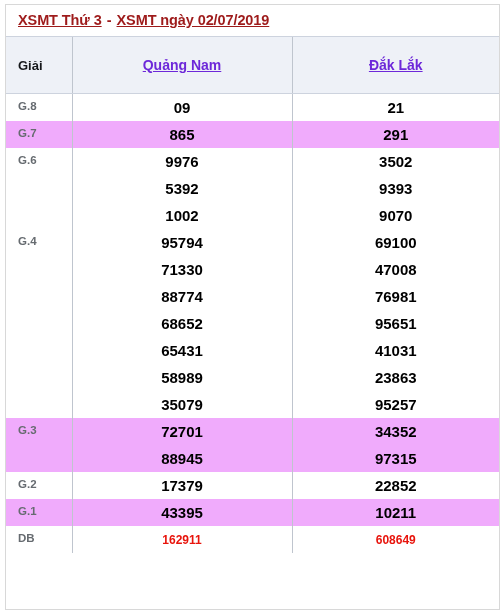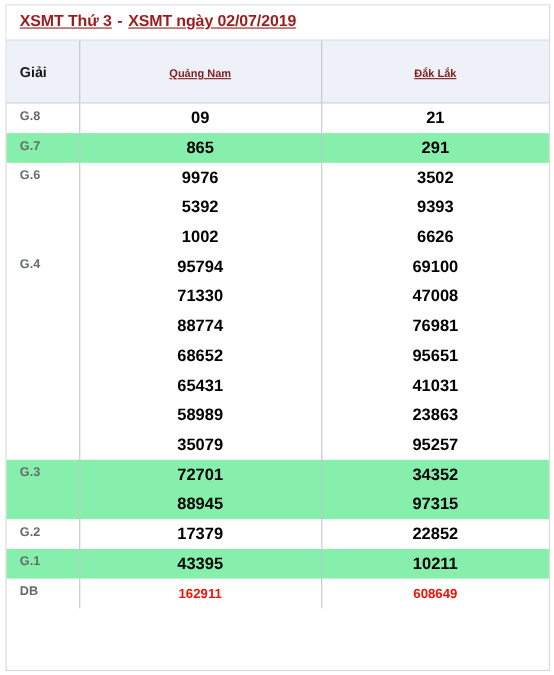--- a/index.html
+++ b/index.html
@@ -67,31 +67,31 @@
     vertical-align: middle;
   }
   thead th:last-child { border-right: none; }
   th.th-prize {
     color: #15171a;
     font-weight: bold;
     text-align: left;
     padding-left: 12px;
   }
   .prov-link {
-    color: #7f1d1d;
-    font-weight: bold;
-    font-size: 10px;
+    color: #6d28d9;
+    font-weight: bold;
+    font-size: 14px;
   }
   tbody td {
     border-right: 1px solid #bfc5ce;
     padding: 0;
     vertical-align: top;
   }
   tbody td:last-child { border-right: none; }
-  tbody tr.alt td { background: #86efac; }
+  tbody tr.alt td { background: #f0abfc; }
   tbody tr td.prize-cell {
     color: #666b70;
     font-size: 11.5px;
     padding: 6px 0 0 12px;
     text-align: left;
     line-height: 1.1;
     font-weight: bold;
   }
   .num-stack {
     display: flex;
@@ -175,21 +175,21 @@
               <div class="num-stack">
                 <div class="num">9976</div>
                 <div class="num">5392</div>
                 <div class="num">1002</div>
               </div>
             </td>
             <td>
               <div class="num-stack">
                 <div class="num">3502</div>
                 <div class="num">9393</div>
-                <div class="num">6626</div>
+                <div class="num">9070</div>
               </div>
             </td>
           </tr>
           <tr>
             <td class="prize-cell">G.4</td>
             <td>
               <div class="num-stack">
                 <div class="num">95794</div>
                 <div class="num">71330</div>
                 <div class="num">88774</div>

